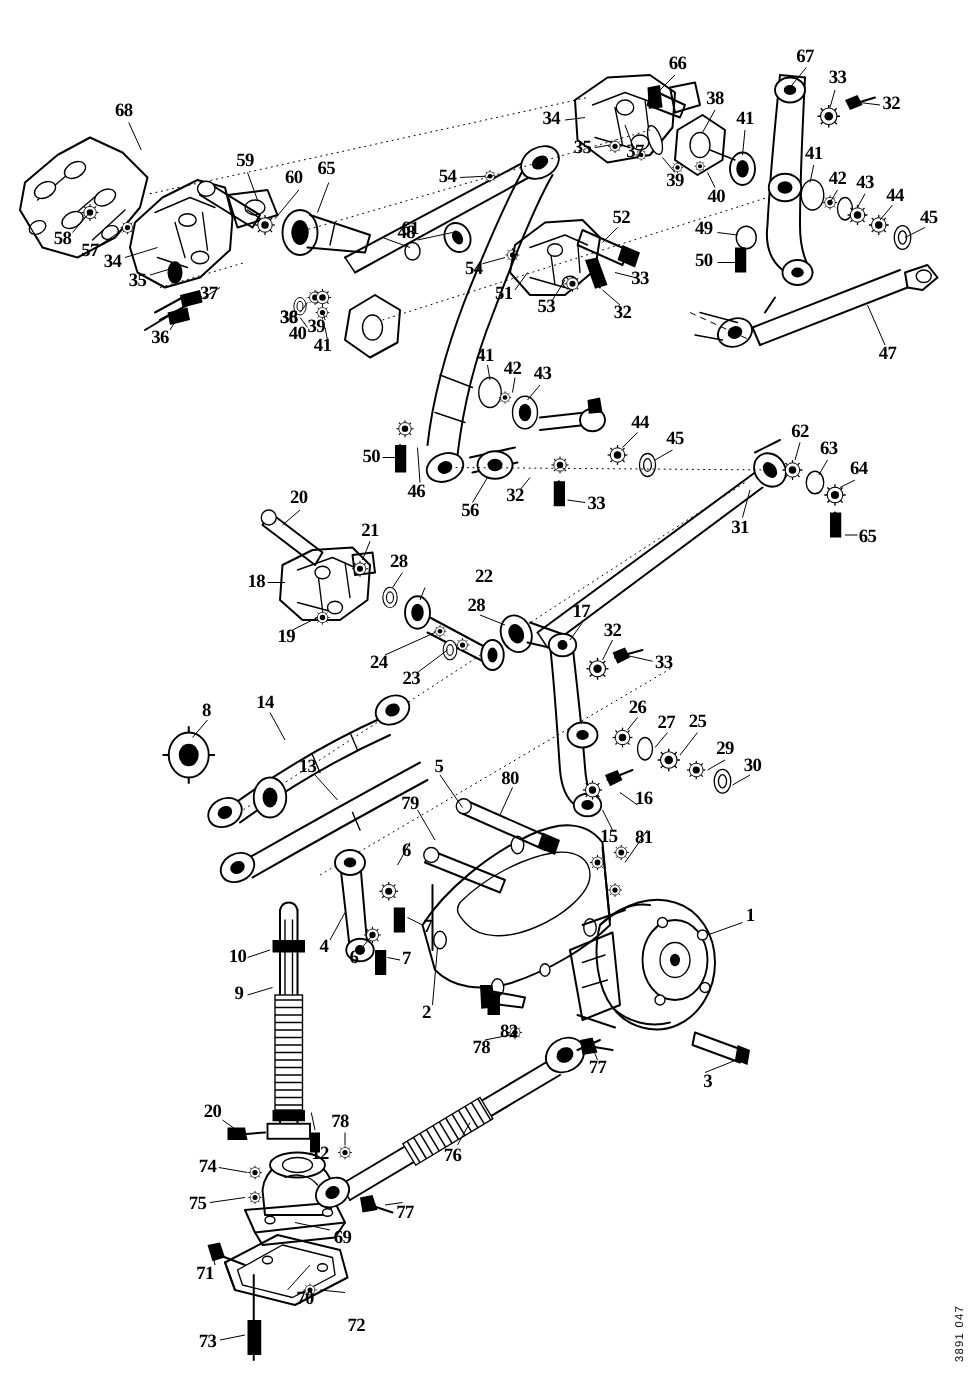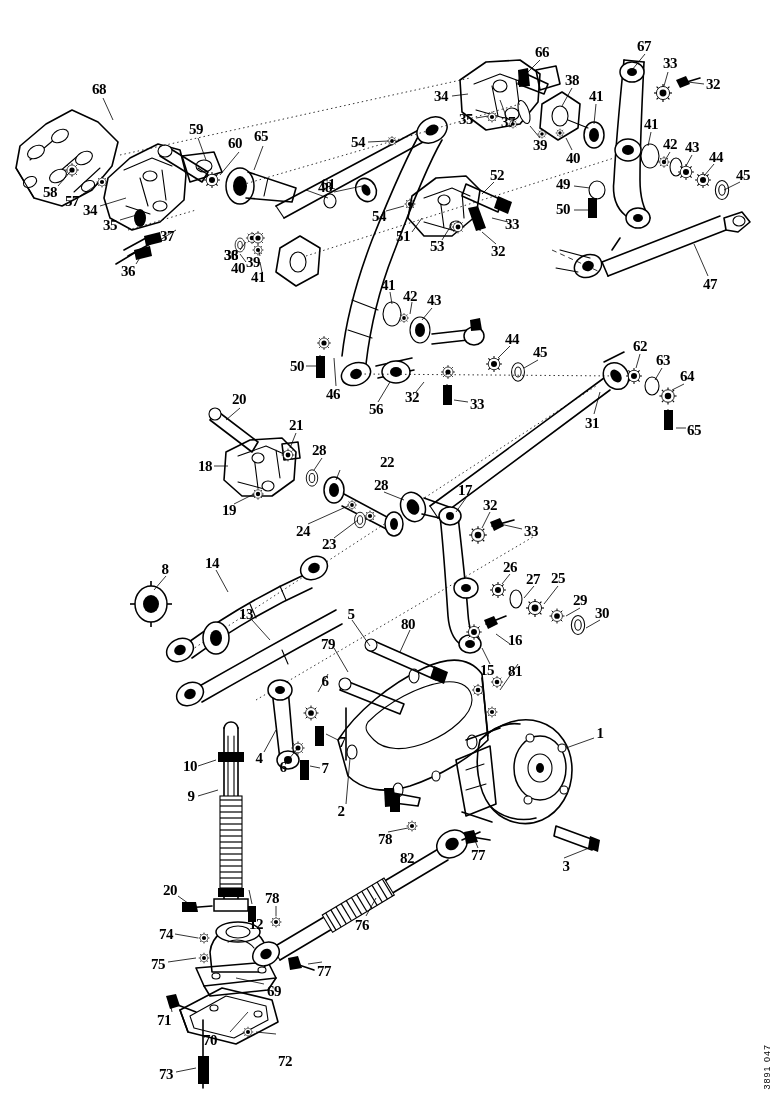--- a/index.html
+++ b/index.html
@@ -765,31 +765,31 @@
       <div class="cal" style="left: 515px; top: 640px;">16</div>
       <div class="cal" style="left: 487px; top: 670px;">15</div>
       <div class="cal" style="left: 515px; top: 671px;">81</div>
       <div class="cal" style="left: 600px; top: 733px;">1</div>
       <div class="cal" style="left: 325px; top: 681px;">6</div>
       <div class="cal" style="left: 259px; top: 758px;">4</div>
       <div class="cal" style="left: 283px; top: 767px;">6</div>
       <div class="cal" style="left: 342px; top: 742px;">7</div>
       <div class="cal" style="left: 325px; top: 768px;">7</div>
       <div class="cal" style="left: 341px; top: 811px;">2</div>
-      <div class="cal" style="left: 383px; top: 858px; padding-left: 48px;">82</div>
+      <div class="cal" style="left: 383px; top: 826px; padding-left: 48px;">82</div>
       <div class="cal" style="left: 190px; top: 766px;">10</div>
       <div class="cal" style="left: 191px; top: 796px;">9</div>
       <div class="cal" style="left: 170px; top: 890px;">20</div>
       <div class="cal" style="left: 256px; top: 897px; margin-top: 27px;">12</div>
       <div class="cal" style="left: 272px; top: 898px;">78</div>
       <div class="cal" style="left: 385px; top: 839px;">78</div>
       <div class="cal" style="left: 166px; top: 934px;">74</div>
       <div class="cal" style="left: 158px; top: 964px;">75</div>
       <div class="cal" style="left: 274px; top: 991px;">69</div>
-      <div class="cal" style="left: 210px; top: 1040px;">70</div>
+      <div class="cal" style="left: 244px; top: 1040px;">70</div>
       <div class="cal" style="left: 164px; top: 1020px;">71</div>
       <div class="cal" style="left: 285px; top: 1061px;">72</div>
       <div class="cal" style="left: 166px; top: 1074px;">73</div>
       <div class="cal" style="left: 362px; top: 925px;">76</div>
       <div class="cal" style="left: 478px; top: 855px;">77</div>
       <div class="cal" style="left: 324px; top: 971px;">77</div>
       <div class="cal" style="left: 566px; top: 866px;">3</div>
     </div>
 
   <div id="refcode">3891 047</div>

